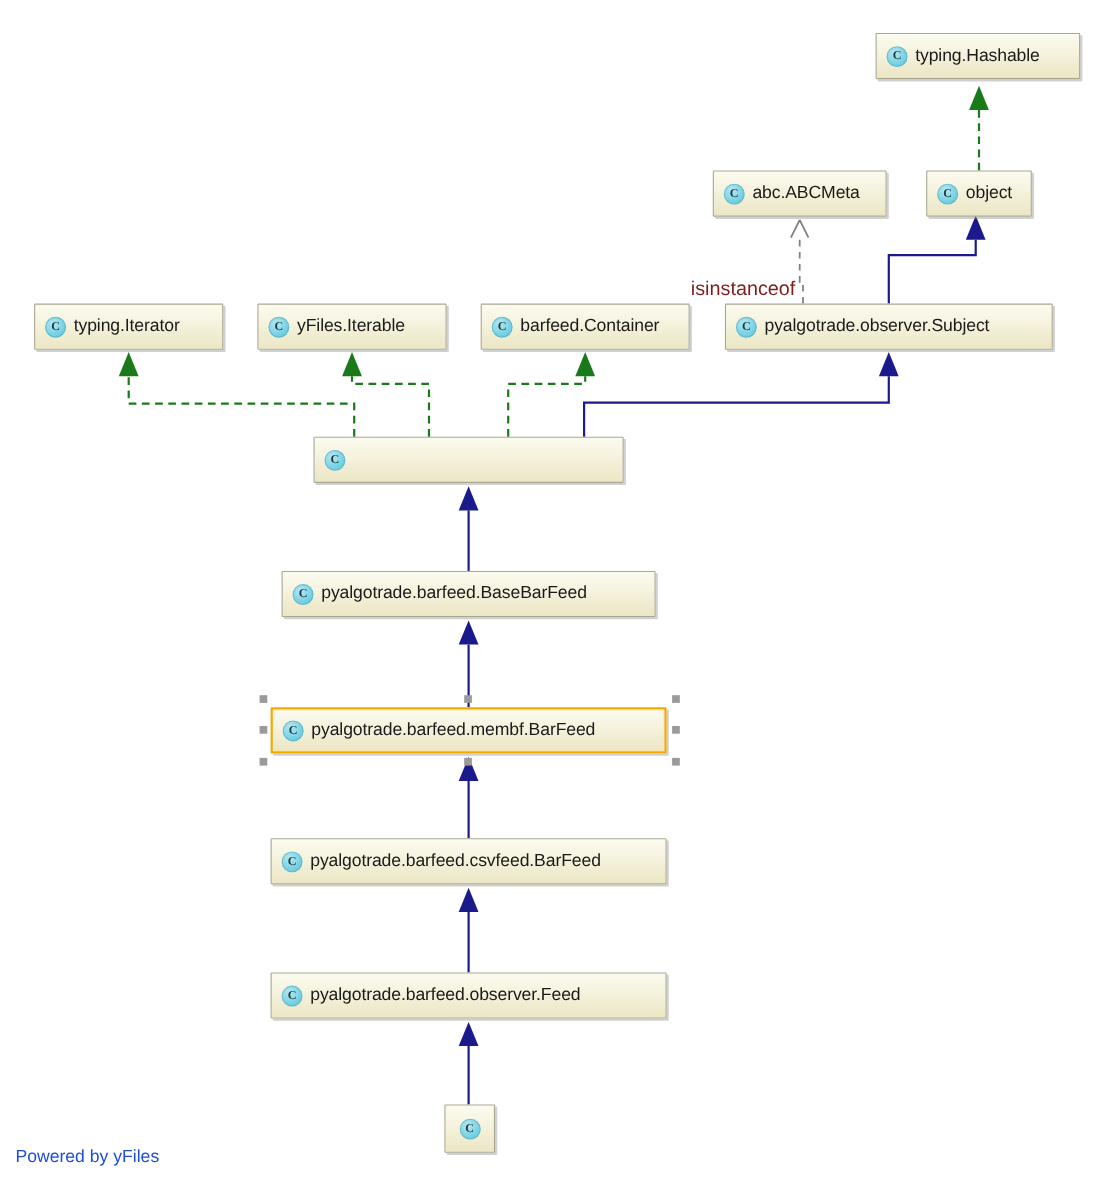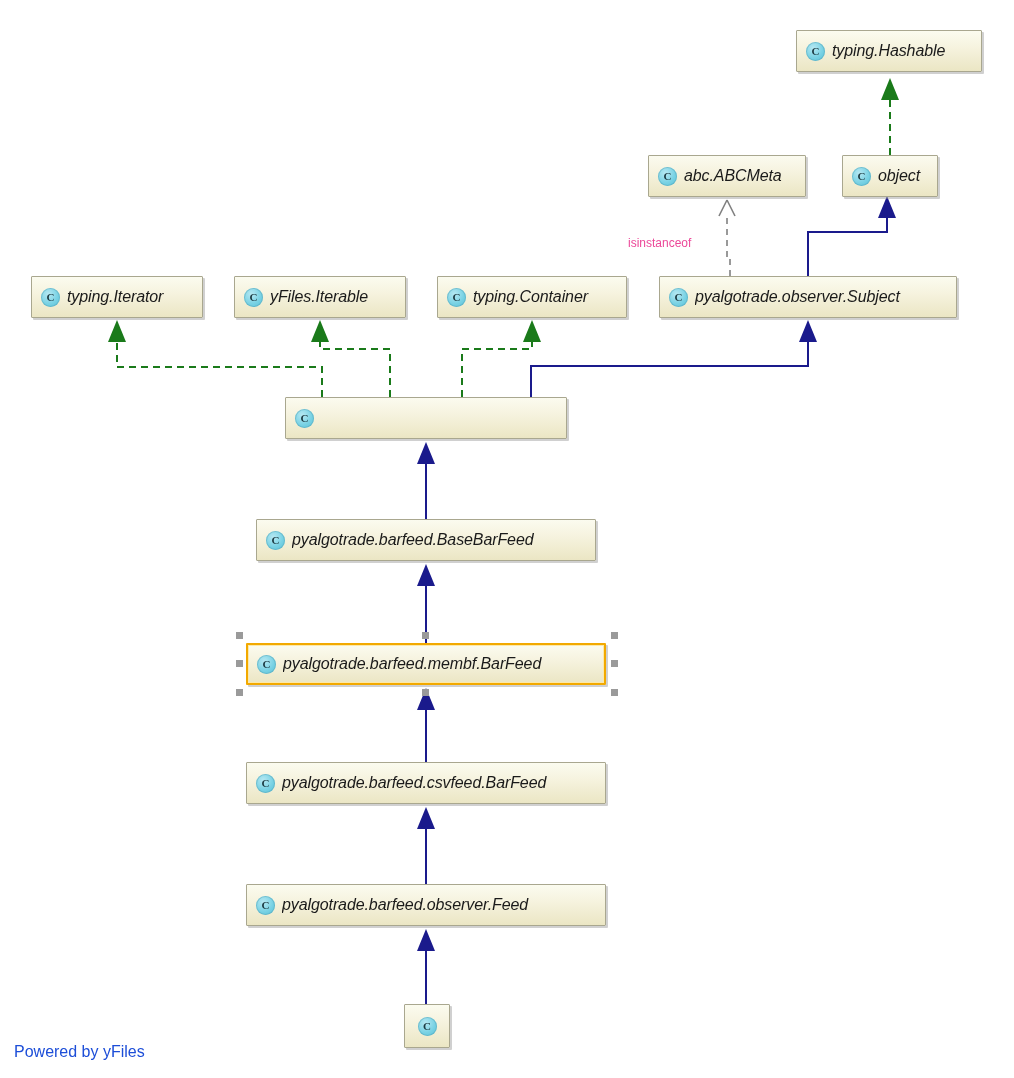--- a/index.html
+++ b/index.html
@@ -58,21 +58,20 @@
   }
   .uml-node .node-label {
     flex: 1 1 auto;
     font-size: 16px;
     color: #1a1a1a;
     letter-spacing: -0.1px;
     overflow: hidden;
     text-overflow: clip;
     white-space: nowrap;
     padding-right: 0;
-    font-style: italic;
   }
   
   .uml-node.selected {
     border: 2px solid #f2a900;
     box-shadow: inset 0 0 0 1px #fde9a8, 2px 2px 0 rgba(150,150,150,0.45);
   }
   .sel-handle {
     position: absolute;
     width: 7px;
     height: 7px;
@@ -82,23 +81,24 @@
   
   .uml-node.mini .node-icon {
     margin-left: 0;
     margin-right: 0;
   }
   .uml-node.mini {
     justify-content: center;
   }
   .edge-label {
     position: absolute;
-    font-size: 12px;
-    color: #ec4899;
-    white-space: nowrap;
+    font-size: 18px;
+    color: #7f1d1d;
+    white-space: nowrap;
+    margin-top: 16px;
   }
   .watermark {
     position: absolute;
     font-size: 16px;
     color: #1d4ed8;
     white-space: nowrap;
   }
 </style>
 </head>
 <body>
@@ -198,21 +198,21 @@
     <span class="node-label">typing.Iterator</span>
   </div>
 
   <div class="uml-node" style="left:234px; top:276px; width:172px; height:42px;">
     <span class="node-icon">C</span>
     <span class="node-label">yFiles.Iterable</span>
   </div>
 
   <div class="uml-node" style="left:437px; top:276px; width:190px; height:42px;">
     <span class="node-icon">C</span>
-    <span class="node-label">typing.Container</span>
+    <span class="node-label">barfeed.Container</span>
   </div>
 
   <div class="uml-node" style="left:659px; top:276px; width:298px; height:42px;">
     <span class="node-icon">C</span>
     <span class="node-label">pyalgotrade.observer.Subject</span>
   </div>
 
   <div class="uml-node" style="left:285px; top:397px; width:282px; height:42px;">
     <span class="node-icon">C</span>
   </div>

